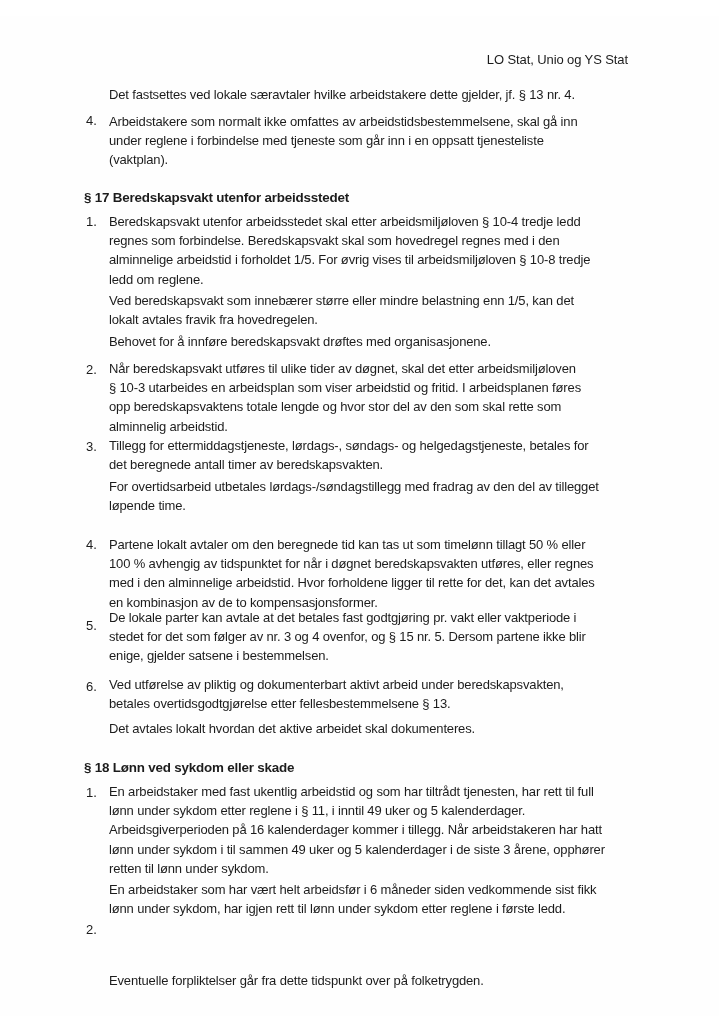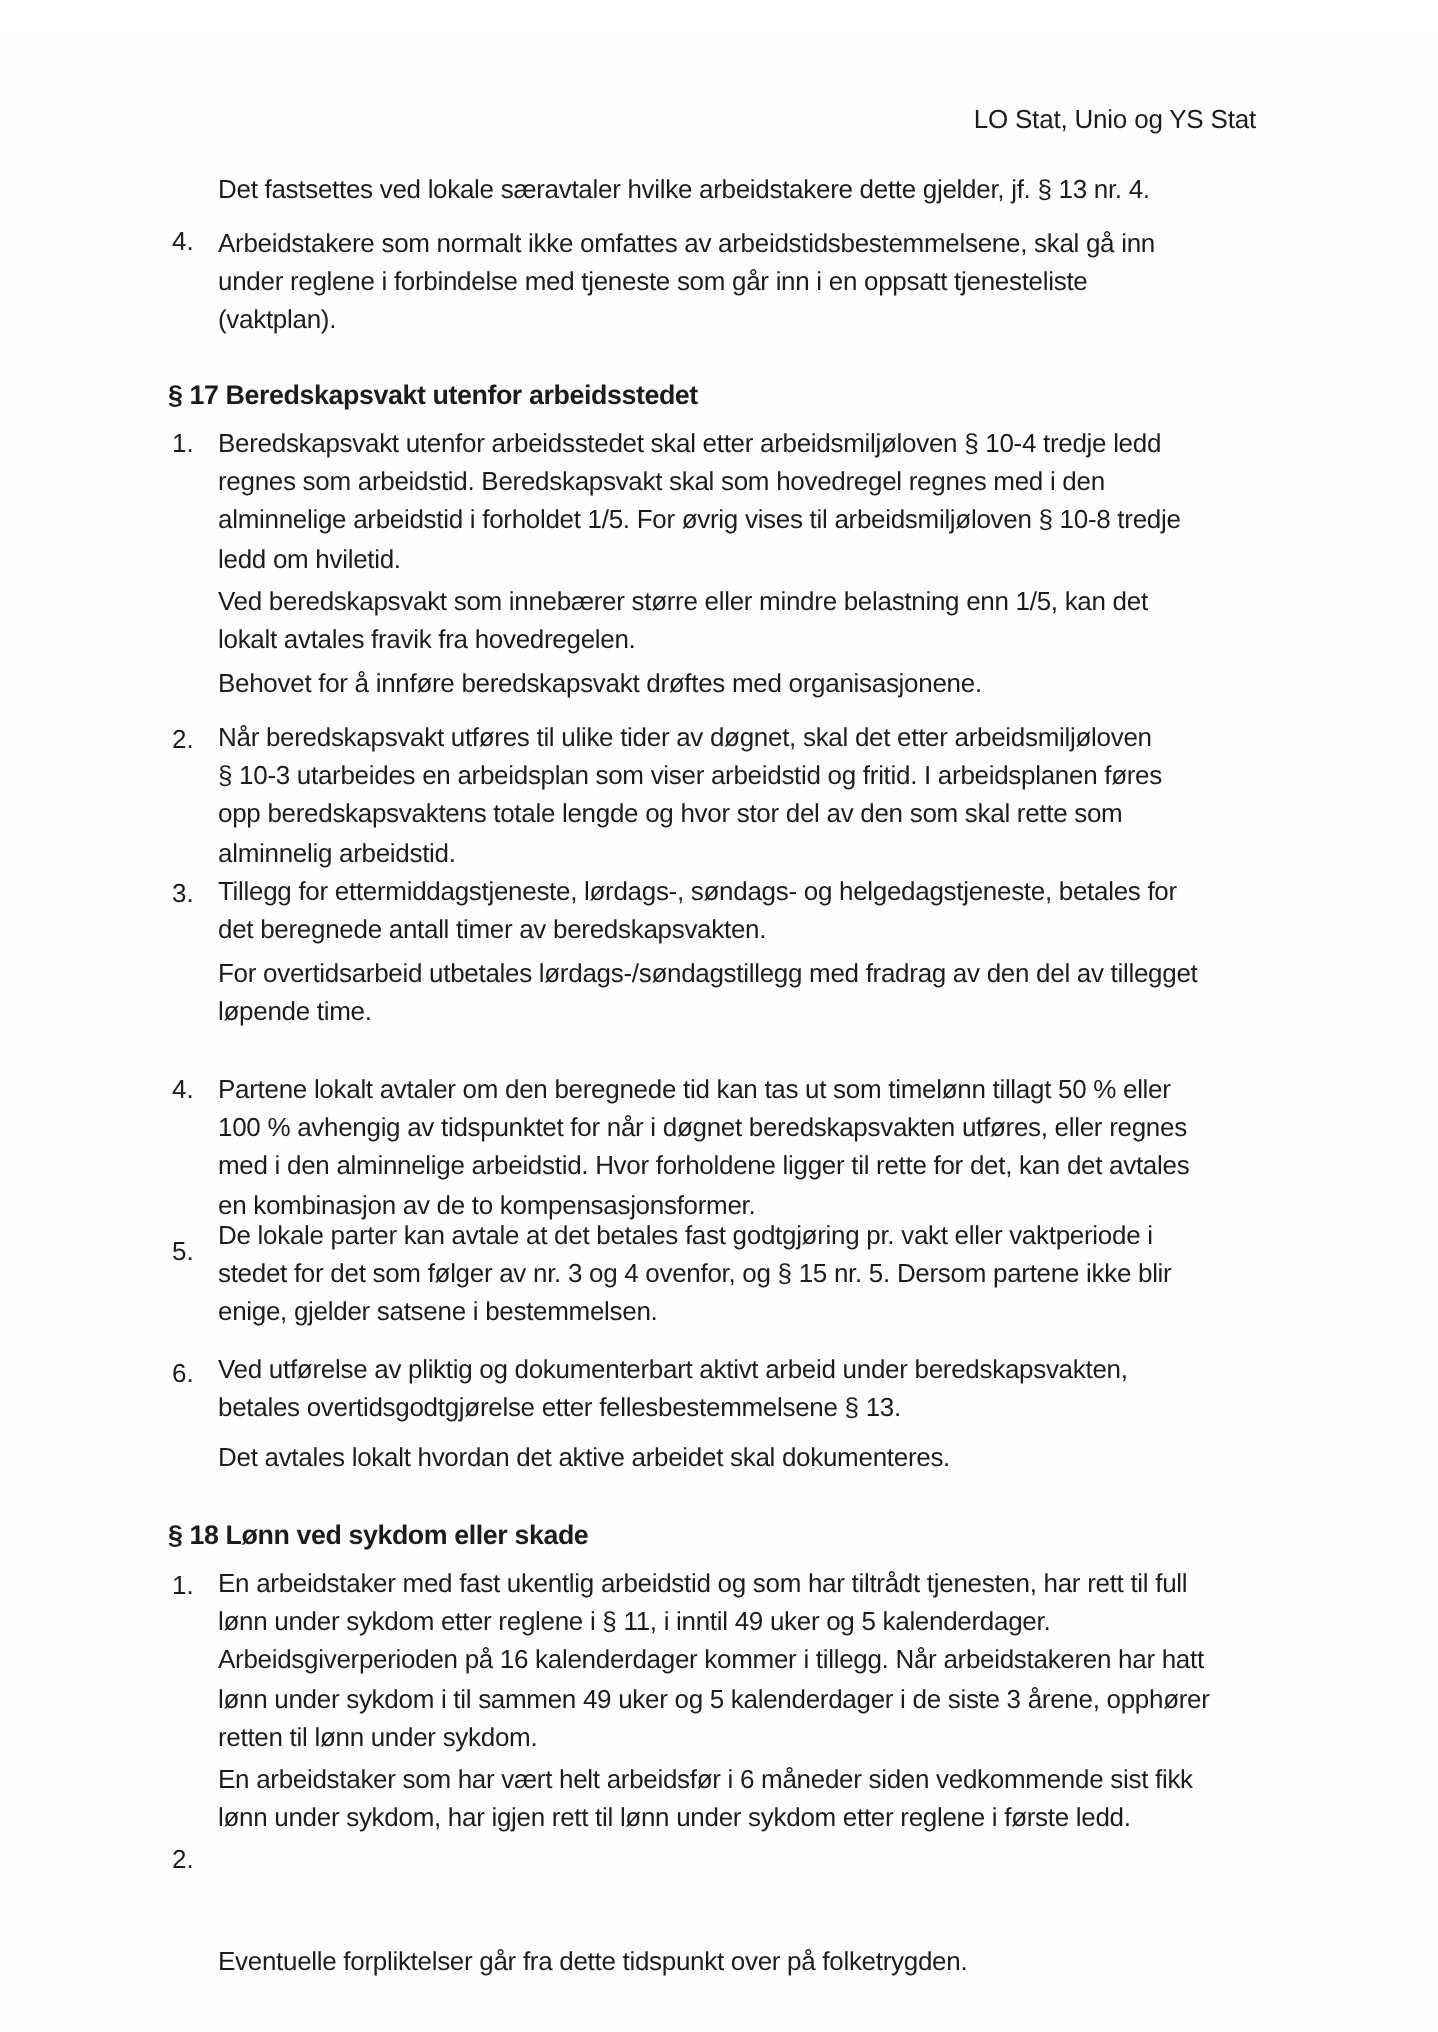--- a/index.html
+++ b/index.html
@@ -28,23 +28,23 @@
     <span class="line">Arbeidstakere som normalt ikke omfattes av arbeidstidsbestemmelsene, skal gå inn</span>
     <span class="line">under reglene i forbindelse med tjeneste som går inn i en oppsatt tjenesteliste</span>
     <span class="line">(vaktplan).</span>
   </div>
 
   <div class="heading" style="top:174px">§ 17 Beredskapsvakt utenfor arbeidsstedet</div>
 
   <div class="num" style="top:198px">1.</div>
   <div class="para" style="top:196px">
     <span class="line">Beredskapsvakt utenfor arbeidsstedet skal etter arbeidsmiljøloven § 10-4 tredje ledd</span>
-    <span class="line">regnes som arbeidstid. Beredskapsvakt skal som hovedregel regnes med i den</span>
+    <span class="line">regnes som forbindelse. Beredskapsvakt skal som hovedregel regnes med i den</span>
     <span class="line">alminnelige arbeidstid i forholdet 1/5. For øvrig vises til arbeidsmiljøloven § 10-8 tredje</span>
-    <span class="line">ledd om hviletid.</span>
+    <span class="line">ledd om reglene.</span>
   </div>
   <div class="para" style="top:275px">
     <span class="line">Ved beredskapsvakt som innebærer større eller mindre belastning enn 1/5, kan det</span>
     <span class="line">lokalt avtales fravik fra hovedregelen.</span>
   </div>
   <div class="para" style="top:316px">
     <span class="line">Behovet for å innføre beredskapsvakt drøftes med organisasjonene.</span>
   </div>
 
   <div class="num" style="top:346px">2.</div>

